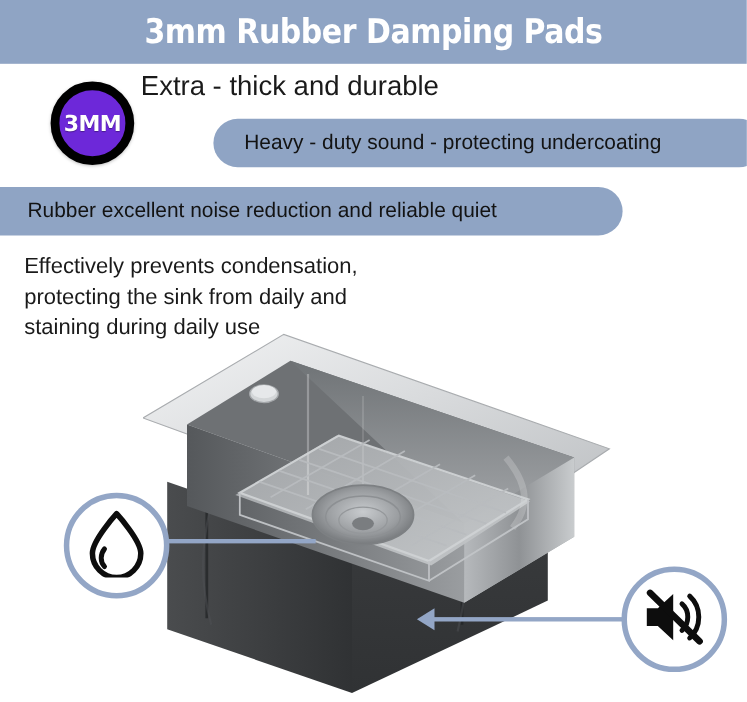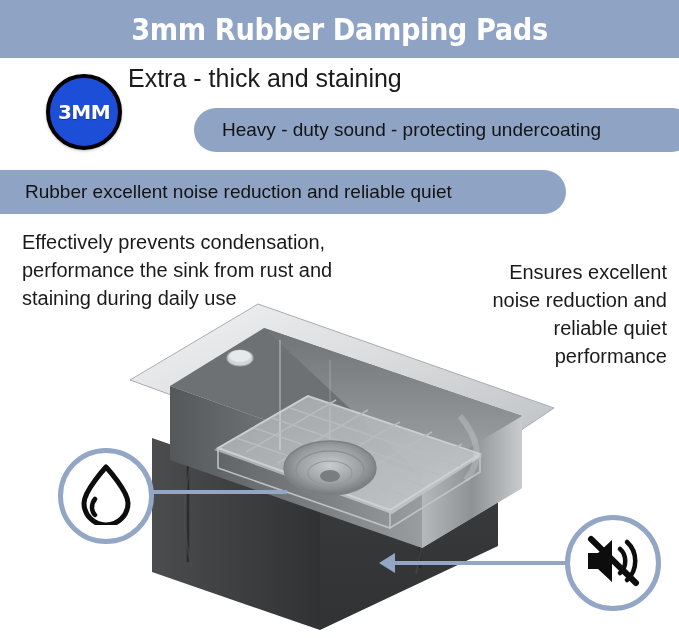--- a/index.html
+++ b/index.html
@@ -46,22 +46,22 @@
   }
 
   
   .badge-3mm {
     position: absolute;
     left: 46px;
     top: 74px;
     width: 76px;
     height: 76px;
     border-radius: 50%;
-    background: #1d4ed8;
-    border: 4px solid #000000;
+    background: #6d28d9;
+    border: 8px solid #000000;
     box-sizing: border-box;
     box-shadow: 0 1px 3px rgba(0,0,0,0.25);
   }
   .badge-3mm-label {
     position: absolute;
     left: 0;
     top: 0;
     width: 100%;
     height: 100%;
     display: flex;
@@ -199,31 +199,30 @@
 <div id="infographic">
 
   <div class="header-banner">
     <div class="header-title">3mm Rubber Damping Pads</div>
   </div>
 
   <div class="badge-3mm">
     <div class="badge-3mm-label">3MM</div>
   </div>
 
-  <div class="headline-extra">Extra - thick and staining</div>
+  <div class="headline-extra">Extra - thick and durable</div>
 
   <div class="pill pill-heavy-duty">
     <span>Heavy - duty sound - protecting undercoating</span>
   </div>
   <div class="pill pill-ensures">
     <span>Rubber excellent noise reduction and reliable quiet</span>
   </div>
 
-  <div class="para para-left">Effectively prevents condensation, performance the sink from rust and staining during daily use</div>
-  <div class="para para-right">Ensures excellent noise reduction and reliable quiet performance</div>
+  <div class="para para-left">Effectively prevents condensation, protecting the sink from daily and staining during daily use</div>
 
   <div class="sink-wrap">
     <svg width="440" height="335" viewBox="0 0 440 335" xmlns="http://www.w3.org/2000/svg">
       <defs>
         <linearGradient id="rimGrad" x1="0" y1="0" x2="1" y2="1">
           <stop offset="0%" stop-color="#f2f3f4"></stop>
           <stop offset="45%" stop-color="#d9dbdd"></stop>
           <stop offset="100%" stop-color="#b8bbbe"></stop>
         </linearGradient>
         <linearGradient id="basinBackGrad" x1="0" y1="0" x2="0" y2="1">

